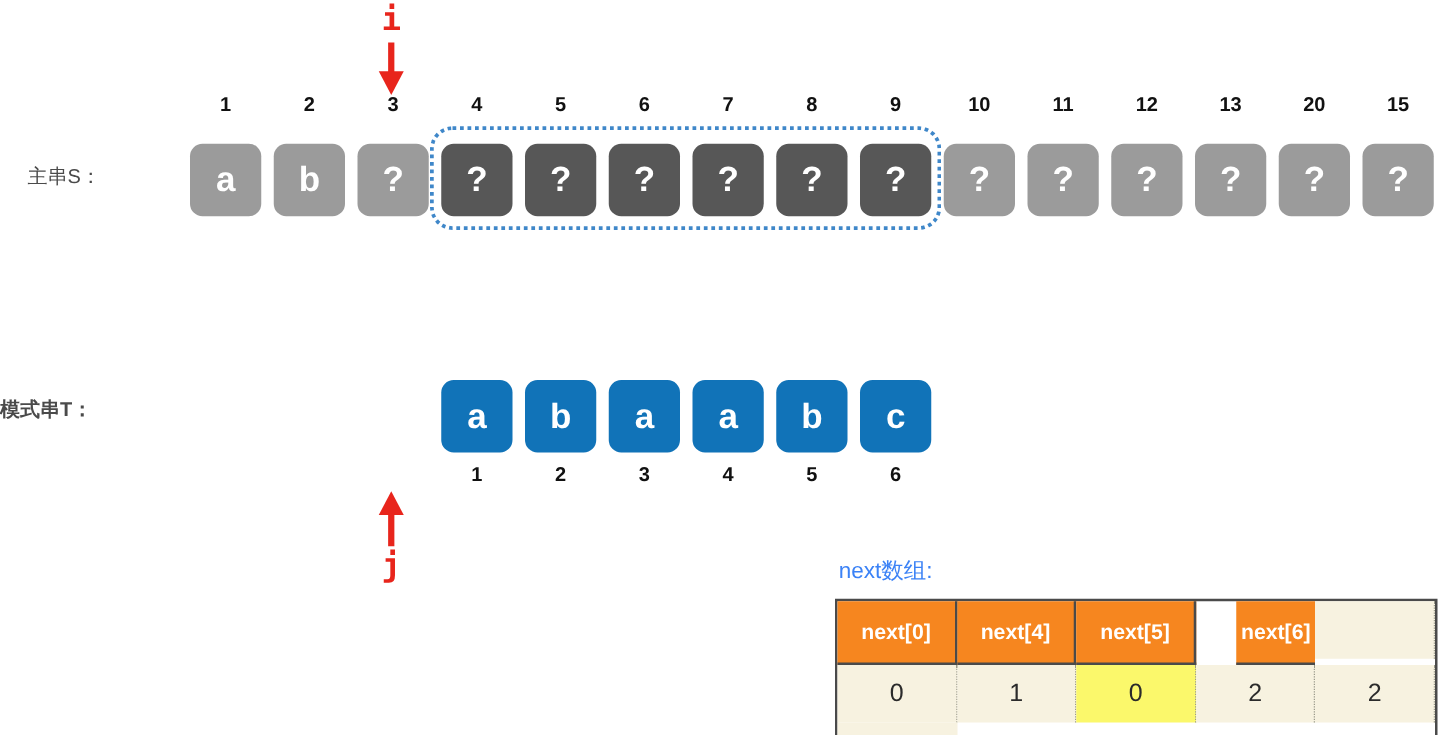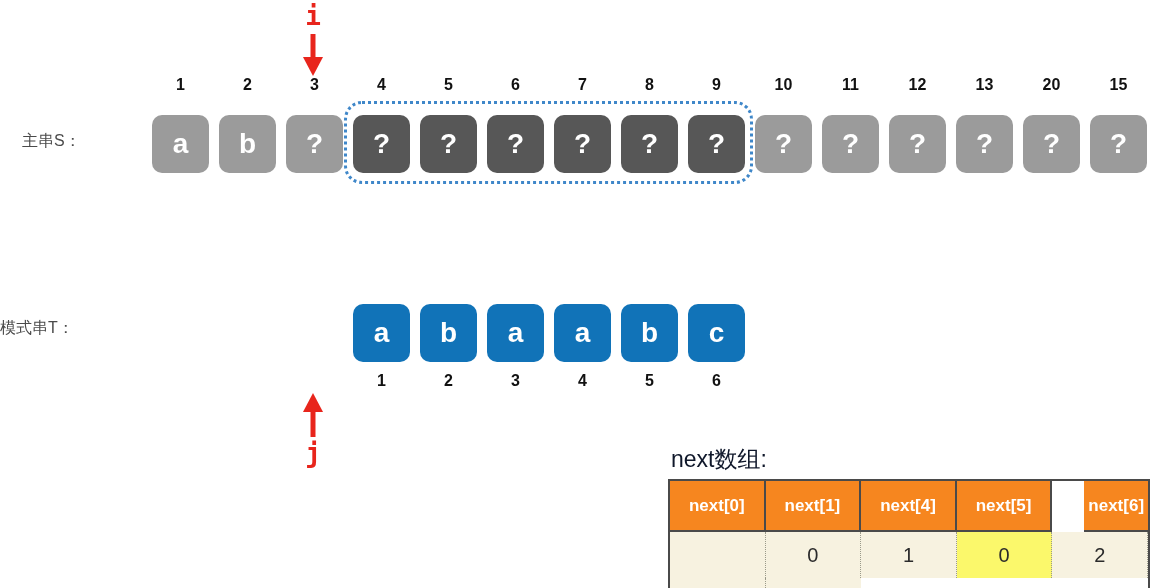--- a/index.html
+++ b/index.html
@@ -47,21 +47,21 @@
     border: 3px dotted #3f87c9;
     border-radius: 18px;
   }
   .row-label {
     position: absolute;
     font-size: 16px;
     color: #4a4a4a;
     white-space: nowrap;
   }
   .main-label    { left: 22px; top: 131px; }
-  .pattern-label { left: 0px;  top: 318px; }
+  .pattern-label { left: 0px;  top: 318px; font-weight: bold; }
 
   
   .pattern-cells { left: 353px; top: 304px; }
   .pattern-nums  { left: 353px; top: 372px; }
 
   
   .pointer {
     position: absolute;
     width: 30px;
     text-align: center;
@@ -74,22 +74,22 @@
   .pointer-i { left: 298px; top: 3px; }
   .pointer-j { left: 298px; top: 440px; }
   .arrow-svg { position: absolute; left: 298px; width: 30px; height: 48px; }
   .arrow-i { top: 31px; }
   .arrow-j { top: 391px; }
 
   
   .next-title {
     position: absolute;
     left: 671px; top: 444px;
-    font-size: 23px;
-    color: #0f172a;
+    font-size: 18px;
+    color: #3b82f6;
   }
   .next-table {
     position: absolute;
     left: 668px; top: 479px;
     width: 482px;
     display: grid;
     grid-template-columns: repeat(5, 1fr);
     border: 2px solid #4a4a4a;
   }
   .nt-header {
@@ -192,21 +192,20 @@
   <svg class="arrow-svg arrow-j" viewBox="0 0 30 48">
     <polygon points="5,21 25,21 15,2" fill="#e8251c"></polygon>
     <line x1="15" y1="20" x2="15" y2="46" stroke="#e8251c" stroke-width="5"></line>
   </svg>
   <div class="pointer pointer-j">j</div>
 
   <div class="next-title">next数组:</div>
 
   <div class="next-table">
     <div class="nt-header">next[0]</div>
-    <div class="nt-header">next[1]</div>
     <div class="nt-header">next[4]</div>
     <div class="nt-header">next[5]</div>
     <div class="nt-header last">next[6]</div>
 
     <div class="nt-value"></div>
     <div class="nt-value">0</div>
     <div class="nt-value">1</div>
     <div class="nt-value hl">0</div>
     <div class="nt-value">2</div>
     <div class="nt-value">2</div>

